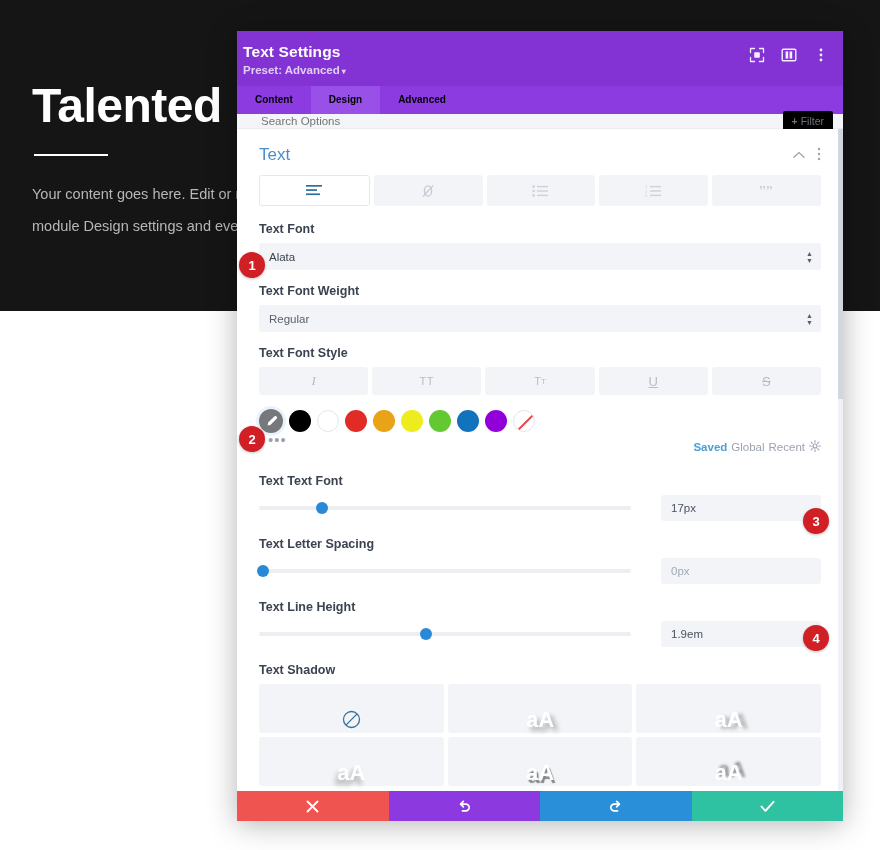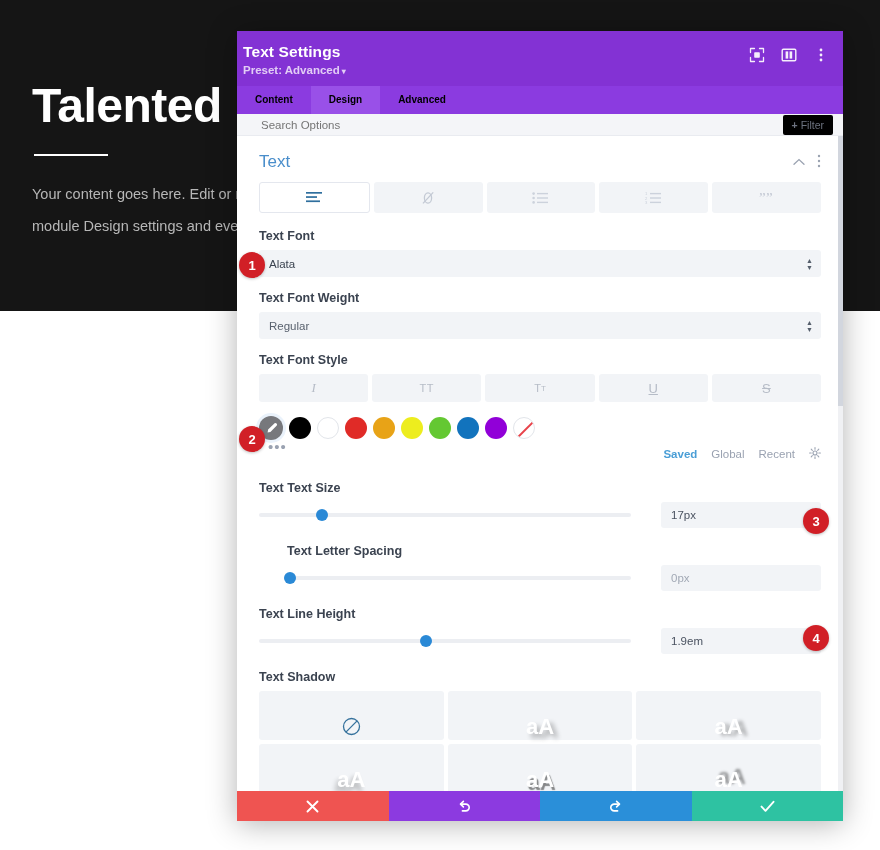--- a/index.html
+++ b/index.html
@@ -67,21 +67,21 @@
   }
   .m-tab {
     color:#000000; font-size:10px; font-weight:700;
     padding:0 18px; height:28px; line-height:28px;
     cursor:pointer; white-space:nowrap;
   }
   .m-tab.active { background:#9950e8; }
 
   
   .m-search {
-    background:#f4f5f8; height:22px; flex:0 0 auto;
+    background:#f4f5f8; height:15px; flex:0 0 auto;
     display:flex; align-items:center; justify-content:space-between;
     padding:0 10px 0 22px;
     border-bottom:1px solid #e9ebf0;
   }
   .m-search-input {
     border:none; background:transparent; outline:none;
     font-size:11.5px; color:#8d94a3; flex:1;
     font-family:"Liberation Sans", sans-serif;
   }
   .filter-btn {
@@ -171,21 +171,21 @@
   }
   .sw.none::after {
     content:""; position:absolute; left:-2px; top:10px; width:28px; height:1.6px;
     background:#e8434a; transform:rotate(-45deg);
   }
   .more-dots {
     color:#9aa2b1; font-size:15px; letter-spacing:1px; margin-top:3px;
     margin-left:9px; line-height:8px; cursor:pointer;
   }
   .palette-tabs {
-    display:flex; align-items:center; gap:14px;
+    display:flex; align-items:center; gap:4px;
     position:absolute; right:22px;
   }
   .pt { font-size:11.5px; color:#9aa2b1; cursor:pointer; }
   .pt.active { color:#4a9ed6; font-weight:700; }
 
   
   .slider-wrap { display:flex; align-items:center; gap:0; }
   .track-col { flex:1; padding-right:30px; position:relative; }
   .track {
     height:4px; border-radius:2px; background:#eceef2; position:relative;
@@ -421,32 +421,32 @@
               <svg width="12" height="12" viewBox="0 0 12 12">
                 <circle cx="6" cy="6" r="2" stroke="#9aa2b1" stroke-width="1.1" fill="none"></circle>
                 <path d="M6 0.6v1.6M6 9.8v1.6M0.6 6h1.6M9.8 6h1.6M2.2 2.2l1.1 1.1M8.7 8.7l1.1 1.1M9.8 2.2L8.7 3.3M3.3 8.7L2.2 9.8" stroke="#9aa2b1" stroke-width="1.1" stroke-linecap="round"></path>
               </svg>
             </span>
           </div>
         </div>
       </div>
 
       <div class="f-group" style="margin-bottom:16px;">
-        <div class="f-label">Text Text Size</div>
+        <div class="f-label">Text Text Font</div>
         <div class="slider-wrap">
           <div class="track-col">
             <div class="track">
               <div class="knob" style="left:17%;"></div>
             </div>
           </div>
           <div class="val-box">17px</div>
         </div>
       </div>
 
-      <div class="f-group" style="margin-bottom:16px;margin-left:28px;">
+      <div class="f-group" style="margin-bottom:16px;">
         <div class="f-label">Text Letter Spacing</div>
         <div class="slider-wrap">
           <div class="track-col">
             <div class="track">
               <div class="knob" style="left:1%;"></div>
             </div>
           </div>
           <div class="val-box muted">0px</div>
         </div>
       </div>

